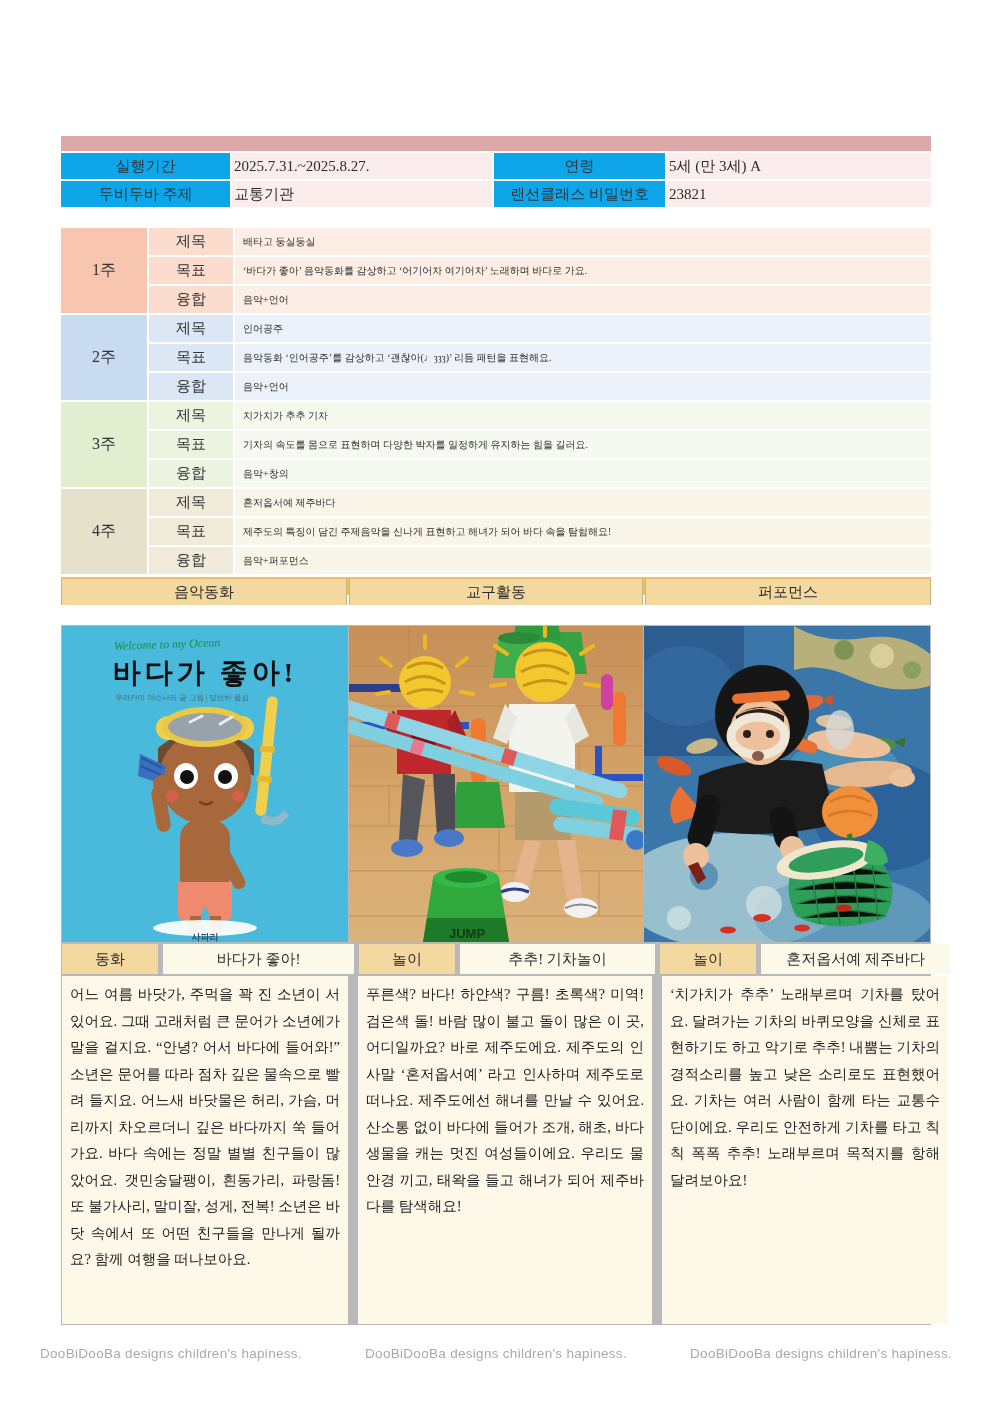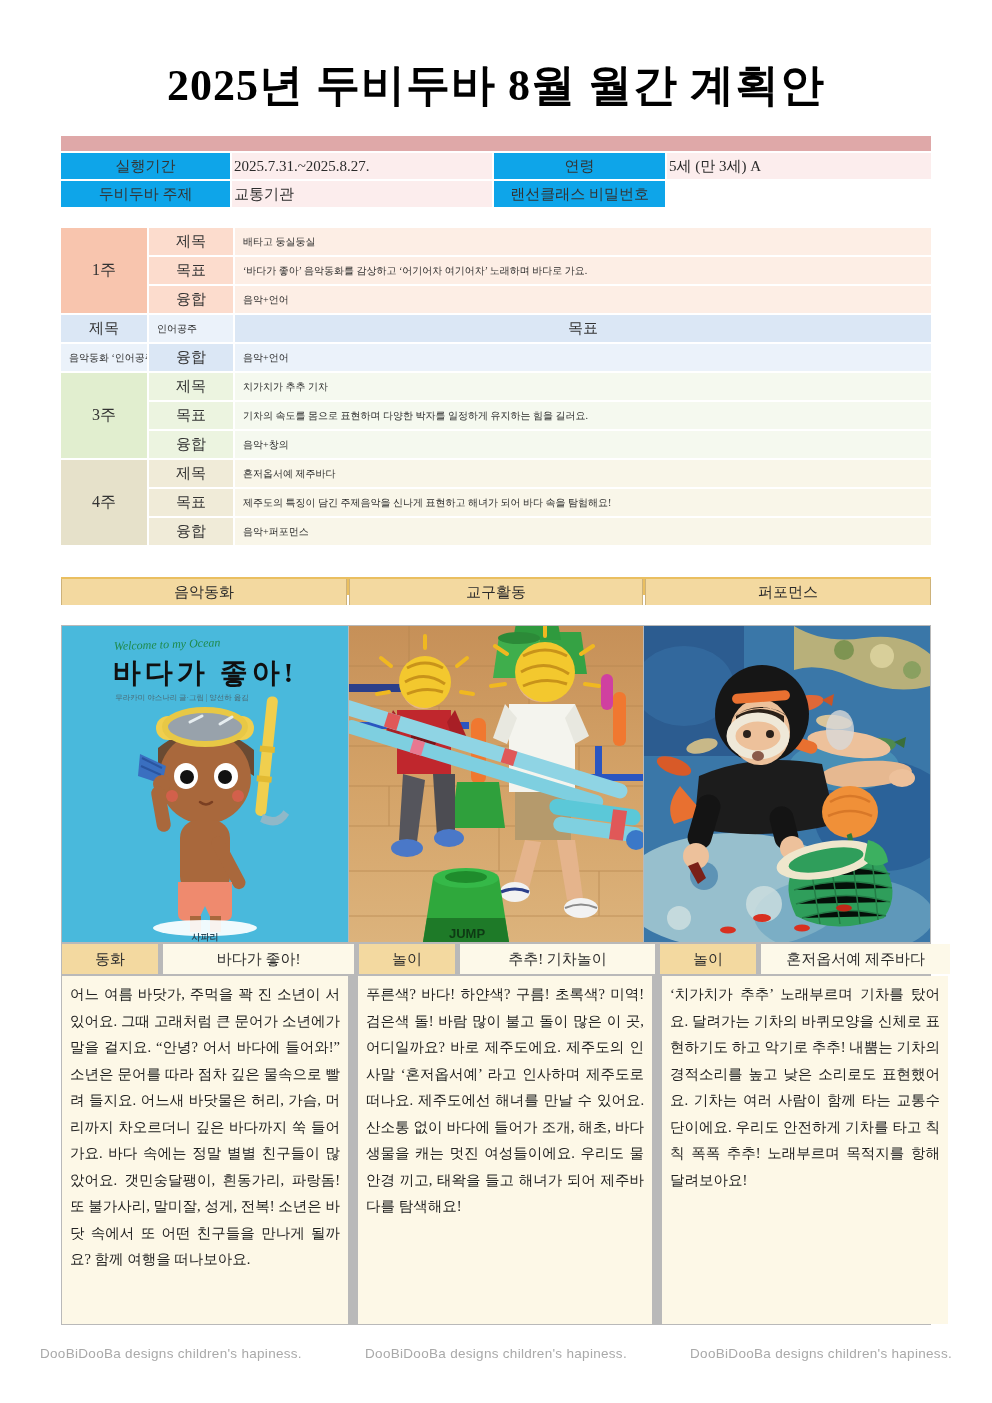--- a/index.html
+++ b/index.html
@@ -69,46 +69,47 @@
     display: flex; justify-content: space-between;
     font-family: "Liberation Sans", "DejaVu Sans", sans-serif;
     font-size: 13.5px; color: #a9a9a9; letter-spacing: 0.3px;
   }
 </style>
 </head>
 <body>
 
 <div class="page">
 
-  <h1 class="title">2025년 두비두바 8월 월간 계획안</h1>
 
   <div class="band"></div>
 
   <div class="info">
     <div class="lbl">실행기간</div>
     <div class="val">2025.7.31.~2025.8.27.</div>
     <div class="lbl">연령</div>
     <div class="val">5세 (만 3세) A</div>
     <div class="lbl">두비두바 주제</div>
     <div class="val">교통기관</div>
     <div class="lbl">랜선클래스 비밀번호</div>
+    <div class="val">23821</div>
   </div>
 
 
   <div class="weeks">
     <div class="week w1">
       <div class="wk">1주</div>
       <div class="sub">제목</div>
       <div class="cnt">배타고 둥실둥실</div>
       <div class="sub">목표</div>
       <div class="cnt">‘바다가 좋아’ 음악동화를 감상하고 ‘어기어차 여기어차’ 노래하며 바다로 가요.</div>
       <div class="sub">융합</div>
       <div class="cnt">음악+언어</div>
     </div>
     <div class="week w2">
+      <div class="wk">2주</div>
       <div class="sub">제목</div>
       <div class="cnt">인어공주</div>
       <div class="sub">목표</div>
       <div class="cnt">음악동화 ‘인어공주’를 감상하고 ‘괜찮아(♩ȝȝȝ)’ 리듬 패턴을 표현해요.</div>
       <div class="sub">융합</div>
       <div class="cnt">음악+언어</div>
     </div>
     <div class="week w3">
       <div class="wk">3주</div>
       <div class="sub">제목</div>

